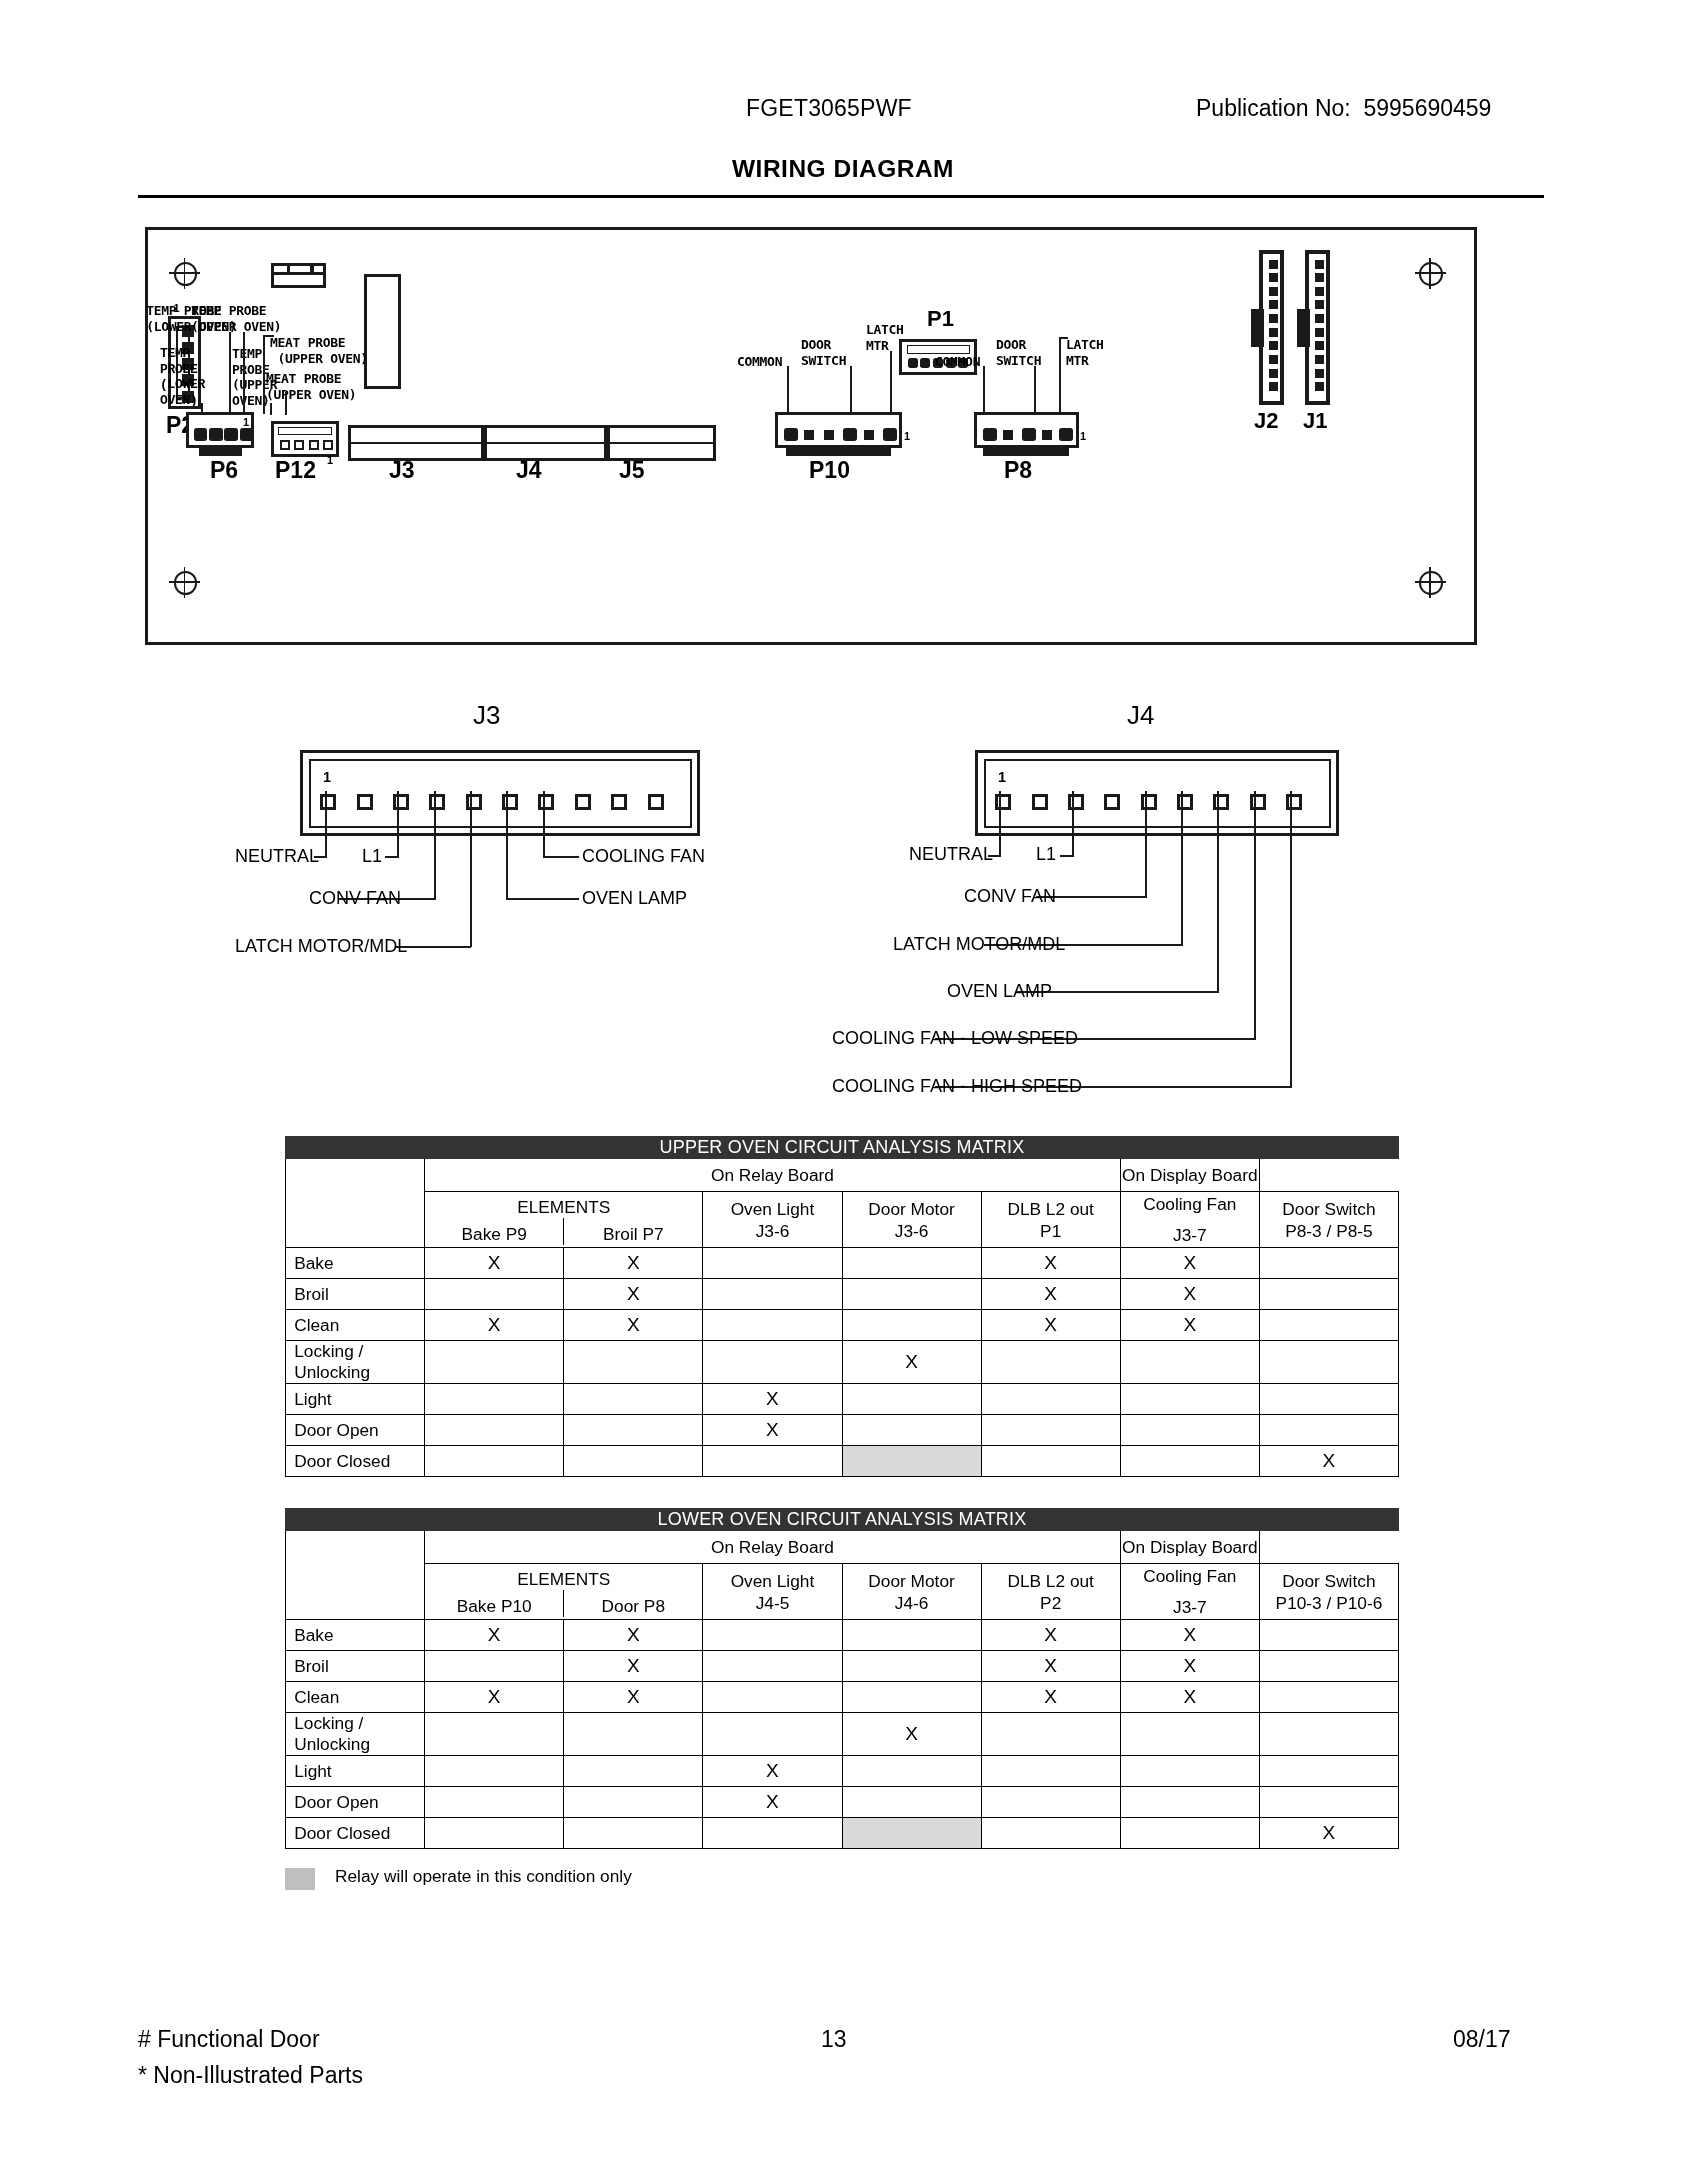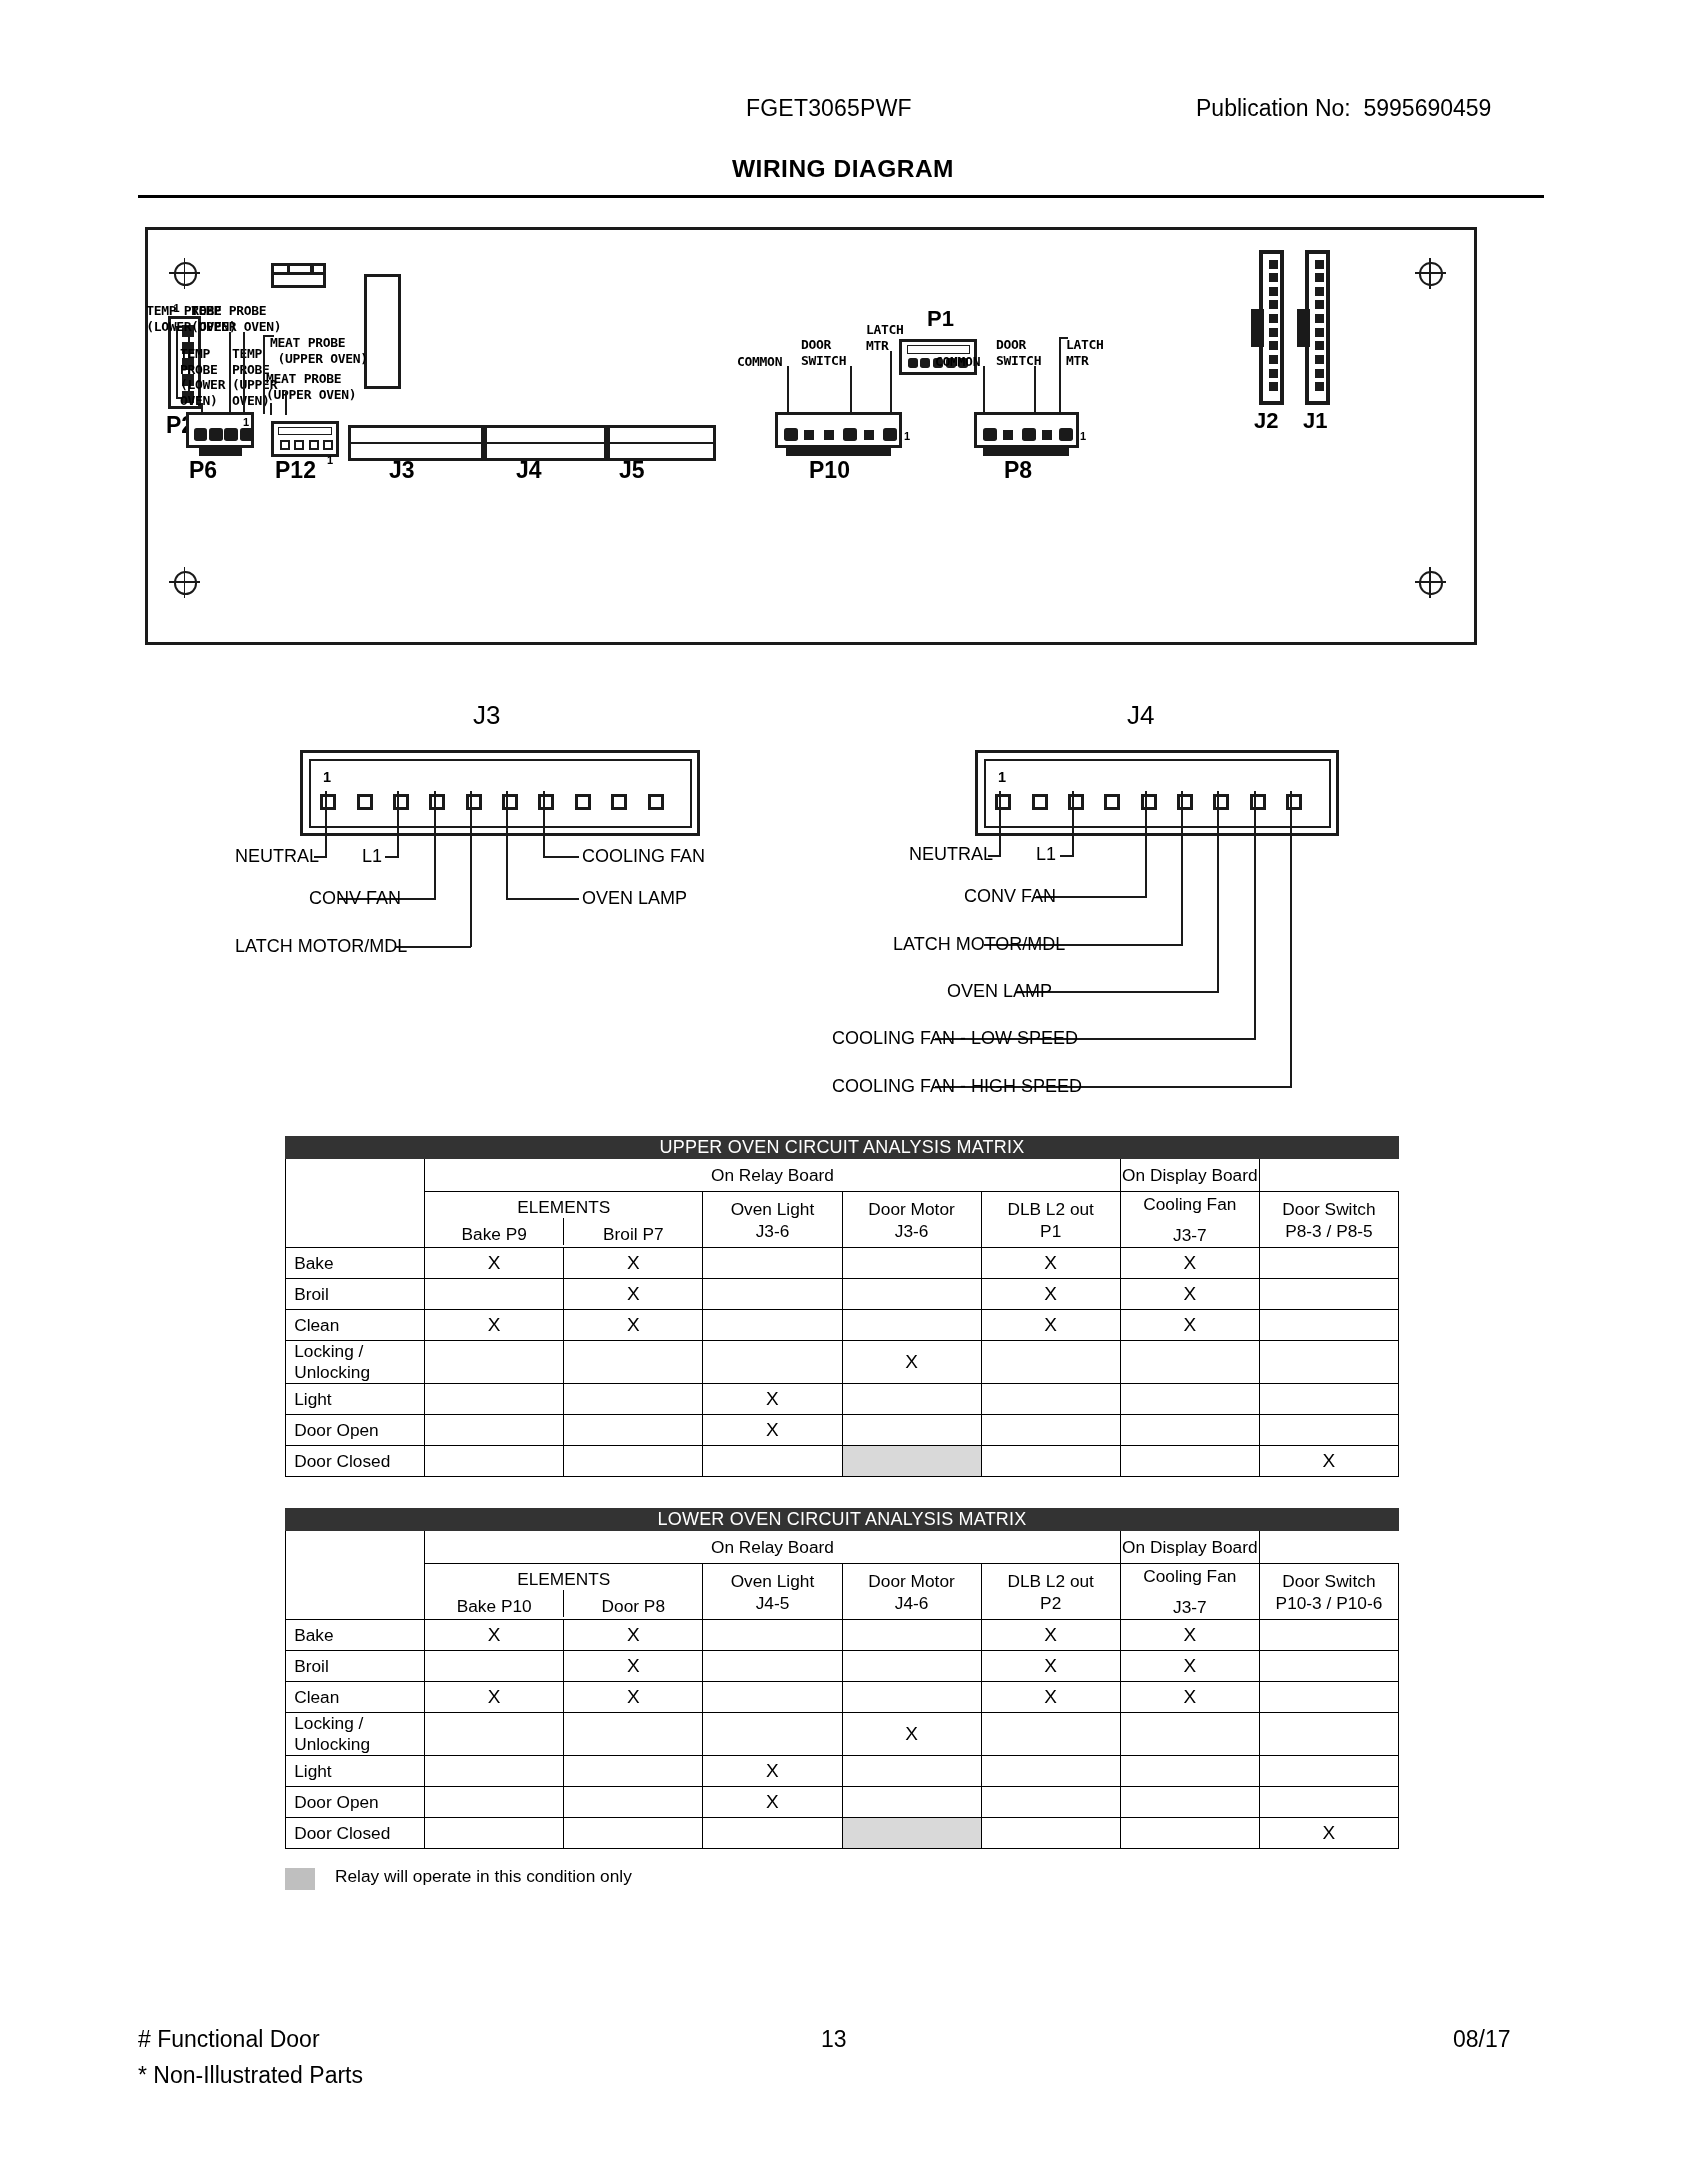--- a/index.html
+++ b/index.html
@@ -333,21 +333,21 @@
       <div class="hp" style="top:128px;"></div>
   </div>
   <div class="lbl-big" style="left:1106px; top:178px; font-size:22px;">J2</div>
   <div class="lbl-big" style="left:1155px; top:178px; font-size:22px;">J1</div>
 
   <div class="lbl" style="left:-1.8px; top:73px;">TEMP PROBE
 (LOWER OVEN)</div>
   <div class="lbl" style="left:43px; top:73px;">TEMP PROBE
 (UPPER OVEN)</div>
 
-  <div class="lbl" style="left:32px; top:116px;">TEMP
+  <div class="lbl" style="left:12px; top:116px;font-family:Liberation Mono, monospace;">TEMP
 PROBE
 (LOWER
 OVEN)</div>
   <div class="lbl" style="left:84px; top:116px;">TEMP
 PROBE
 (UPPER
 OVEN)</div>
 
   <div class="lbl" style="left:122px; top:105px;">MEAT PROBE
  (UPPER OVEN)</div>
@@ -364,21 +364,21 @@
   <div class="leader" style="left:137px; top:162px; width:1.8px; height:23px;"></div>
 
   <div class="conn-box" style="left:38px; top:182px; width:68px; height:36px;">
     <div class="pin-round" style="left:4.5px;  top:12.7px;"></div>
     <div class="pin-round" style="left:20px; top:12.7px;"></div>
     <div class="pin-round" style="left:35px; top:12.7px;"></div>
     <div class="pin-round" style="left:51px; top:12.7px;"></div>
   </div>
   <div class="shoe" style="left:51px; top:218px; width:43px; height:8.2px;"></div>
   <div class="tiny1" style="left:95px; top:186px;">1</div>
-  <div class="lbl-big" style="left:41px; top:227px;">P6</div>
+  <div class="lbl-big" style="left:62px; top:227px;">P6</div>
 
   <div class="conn-box" style="left:123px; top:191px; width:68px; height:36px;">
     <div class="shoe" style="left:3.6px; top:2.7px; right:3.6px; height:8.2px; background:#fff; border:1.8px solid #1a1a1a;"></div>
     <div class="pin-sq-sm" style="left:5.5px;  top:16.4px;"></div>
     <div class="pin-sq-sm" style="left:20px; top:16.4px;"></div>
     <div class="pin-sq-sm" style="left:35px; top:16.4px;"></div>
     <div class="pin-sq-sm" style="left:49px; top:16.4px;"></div>
   </div>
   <div class="tiny1" style="left:179px; top:224px;">1</div>
   <div class="lbl-big" style="left:127px; top:227px;">P12</div>

